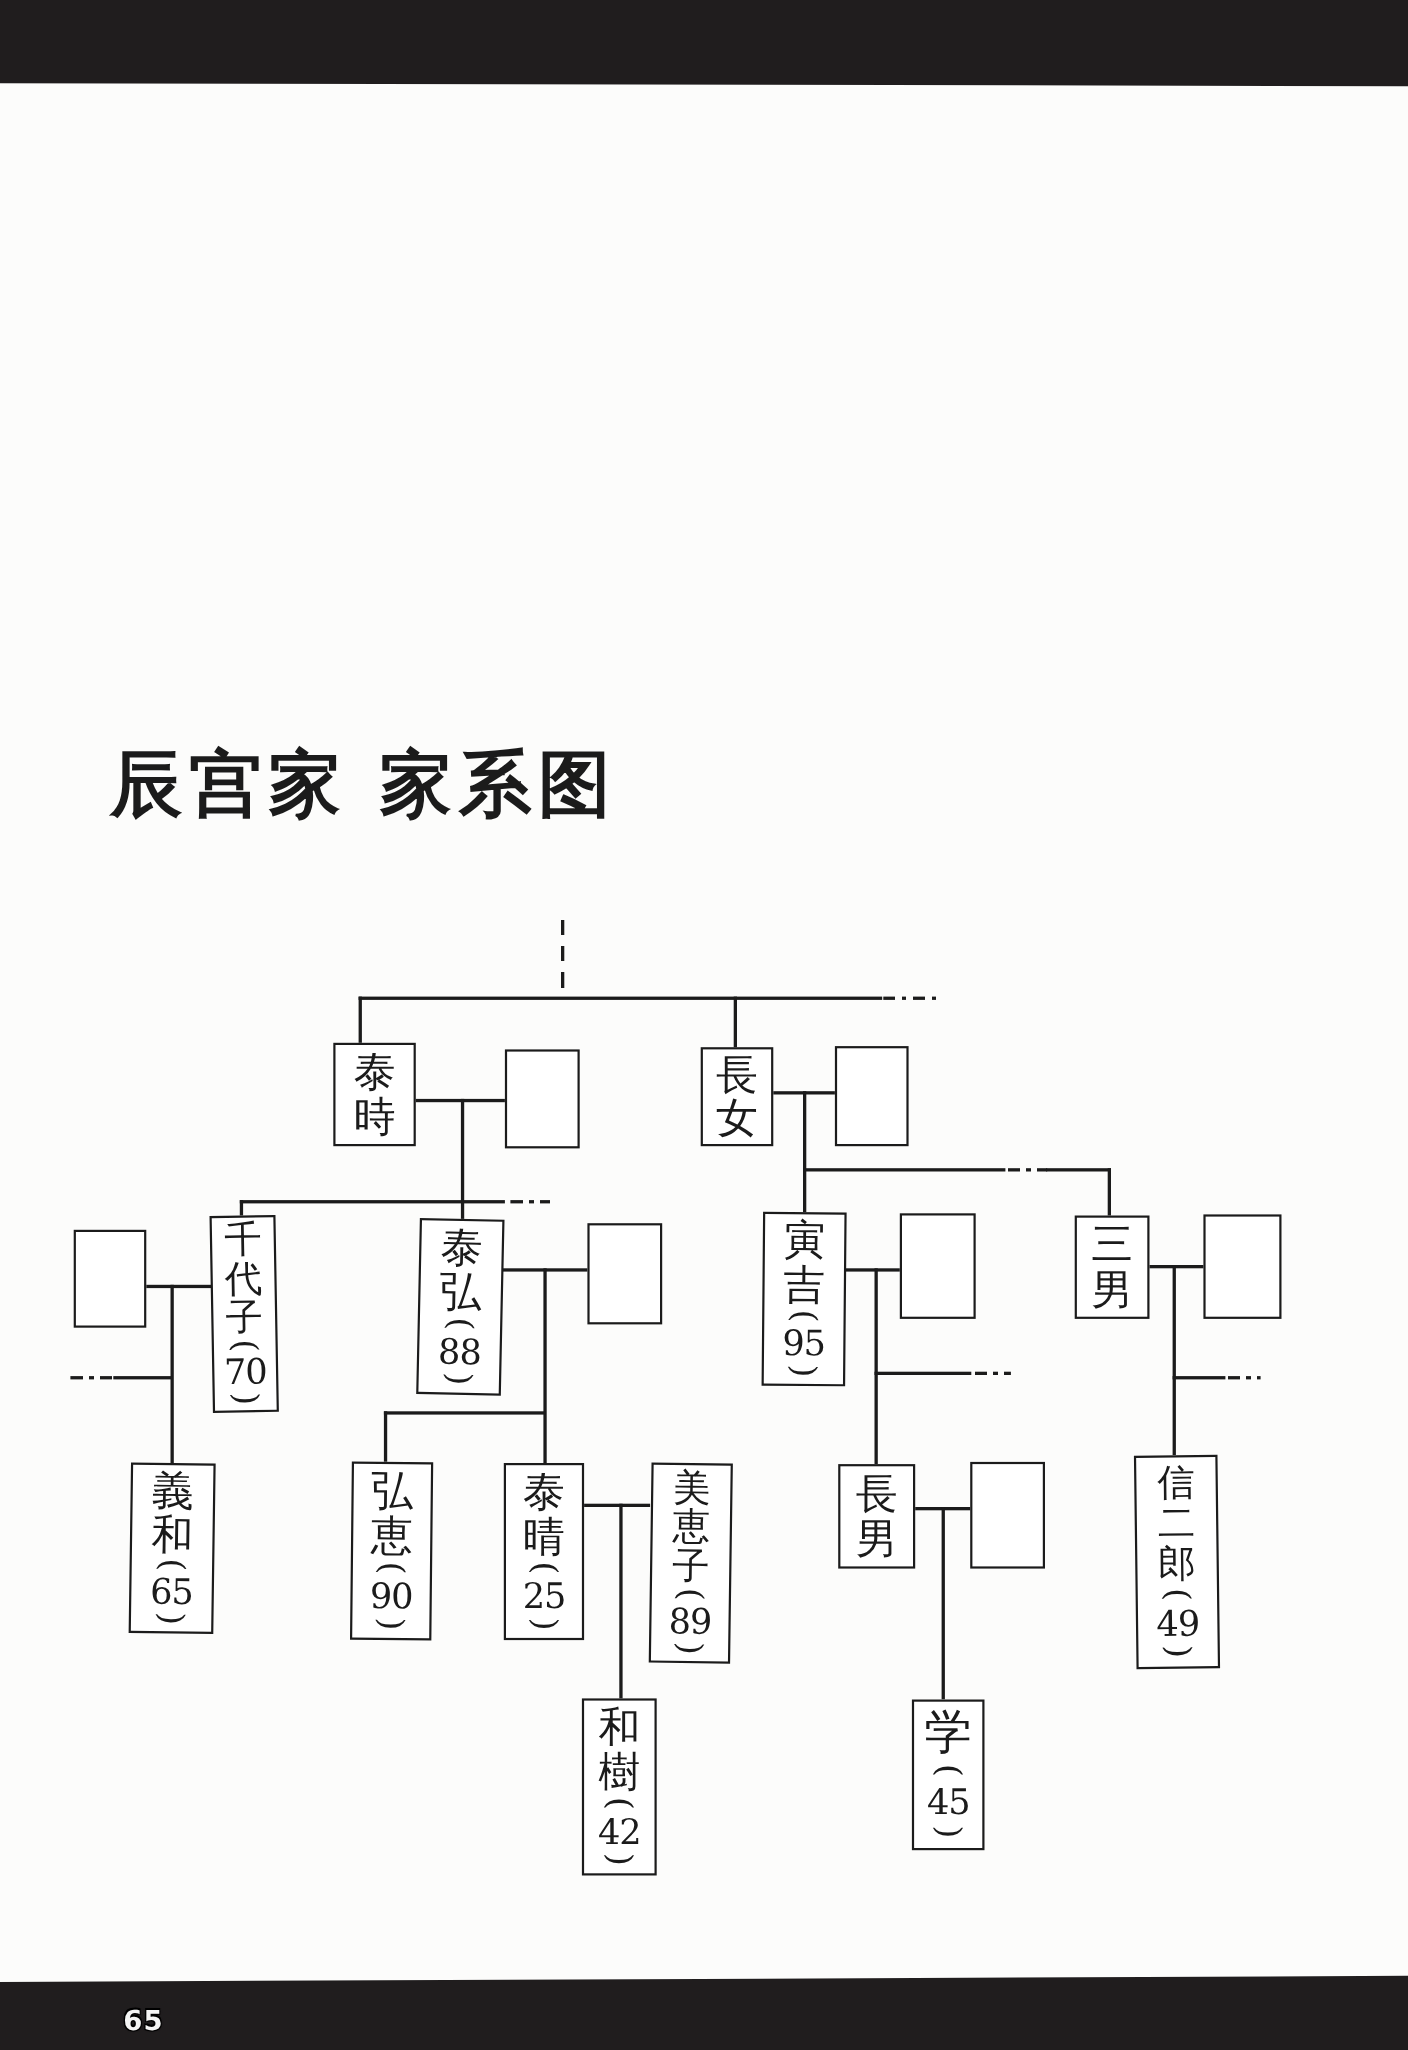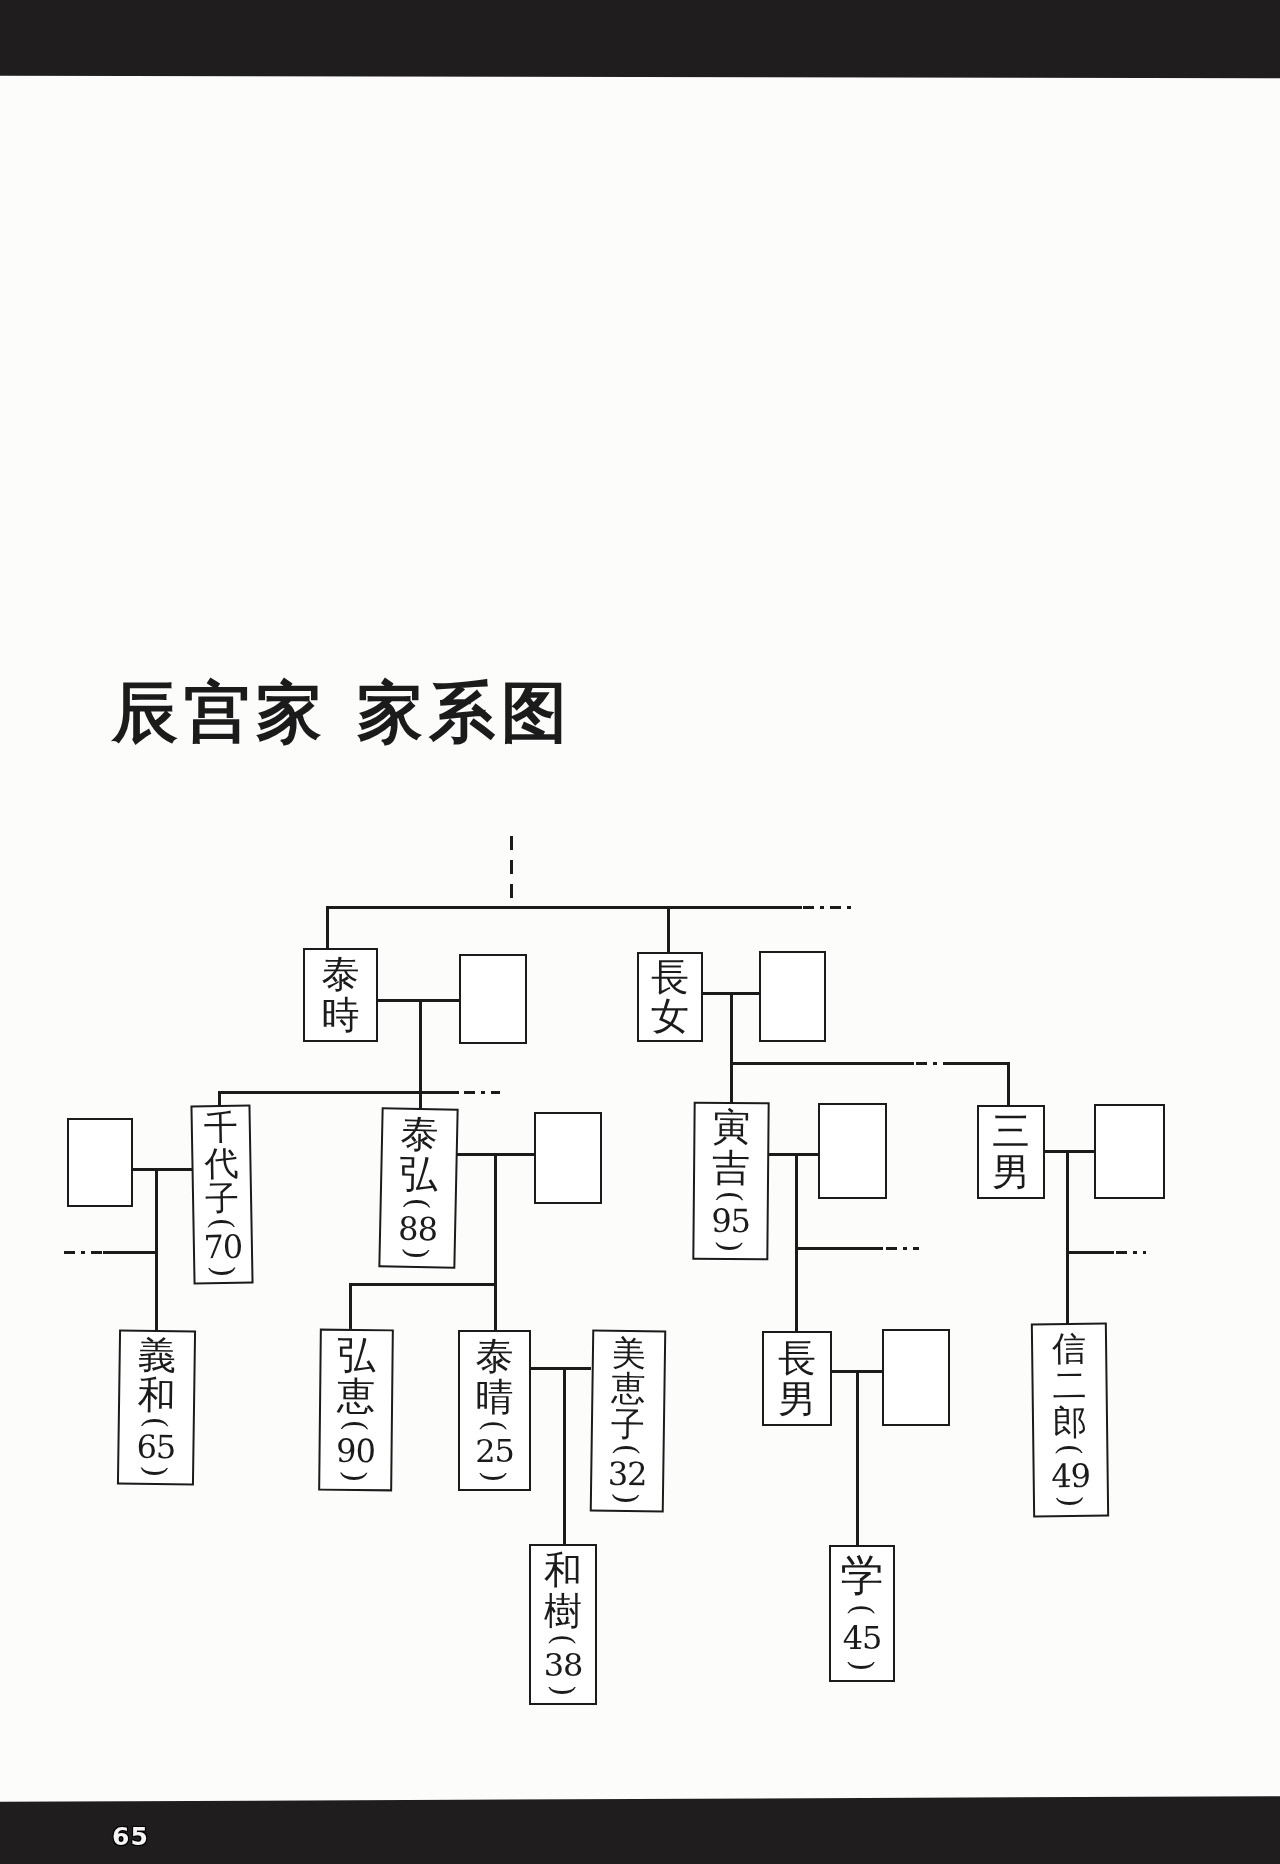--- a/index.html
+++ b/index.html
@@ -28,21 +28,21 @@
   }
   .page-num{
     position:absolute;left:112px;top:1822px;
     font-family:"DejaVu Sans","Liberation Sans",sans-serif;
     font-size:25px;font-weight:bold;color:#f4f4f4;
     letter-spacing:1px;
     text-shadow:0 0 2px #000, 1px 1px 0 #000, -1px -1px 0 #000, 1px -1px 0 #000, -1px 1px 0 #000;
   }
   
   .title{
-    position:absolute;left:112px;top:668px;
+    position:absolute;left:100px;top:668px;
     font-size:66px;font-weight:900;letter-spacing:6px;
     white-space:nowrap;
   }
   .subtitle{
     position:absolute;left:72px;top:740px;
     font-size:35px;font-weight:700;letter-spacing:0px;
     white-space:nowrap;
   }
   
   .hline,.vline,.dash-h,.dash-v{position:absolute;}
@@ -155,30 +155,30 @@
         <span class="vchar">晴</span>
         <span class="vparen">(</span>
         <span class="vage">25</span>
         <span class="vparen">)</span>
       </div>
     <div class="pbox" style="left:591px;top:1330px;width:74px;height:182px;transform:rotate(.8deg)">
         <span class="vchar">美</span>
         <span class="vchar">恵</span>
         <span class="vchar">子</span>
         <span class="vparen">(</span>
-        <span class="vage">32</span>
+        <span class="vage">89</span>
         <span class="vparen">)</span>
       </div>
     <div class="hline" style="left:531px;top:1367px;width:60px"></div>
     <div class="vline" style="left:563px;top:1367px;height:178px"></div>
     <div class="pbox name-big" style="left:529px;top:1544px;width:68px;height:161px">
         <span class="vchar">和</span>
         <span class="vchar">樹</span>
         <span class="vparen">(</span>
-        <span class="vage">38</span>
+        <span class="vage">42</span>
         <span class="vparen">)</span>
       </div>
 
     <div class="hline" style="left:730px;top:1062px;width:184px"></div>
     <div class="dash-h" style="left:916px;top:1062px;width:36px"></div>
     <div class="hline" style="left:951px;top:1062px;width:59px"></div>
     <div class="vline" style="left:1007px;top:1062px;height:44px"></div>
 
     <div class="pbox name-big" style="left:693px;top:1102px;width:76px;height:158px;transform:rotate(.5deg)">
         <span class="vchar">寅</span>

